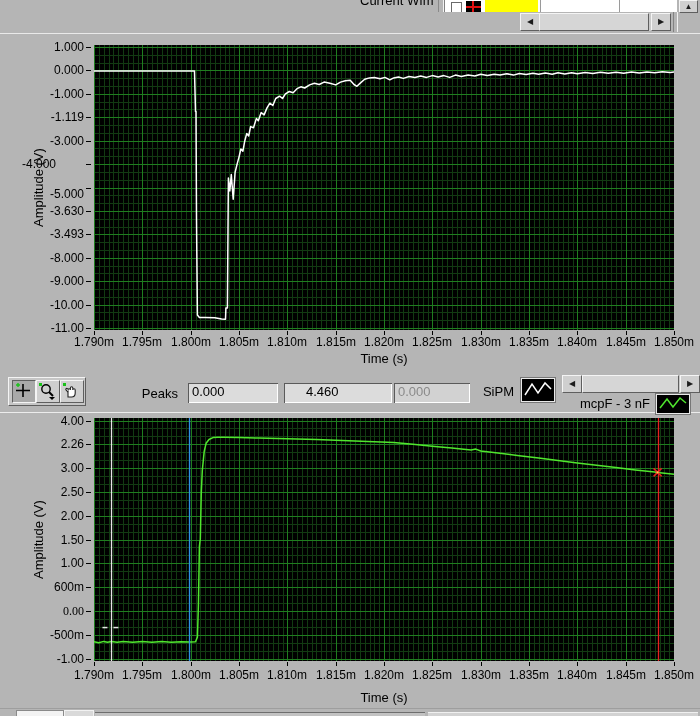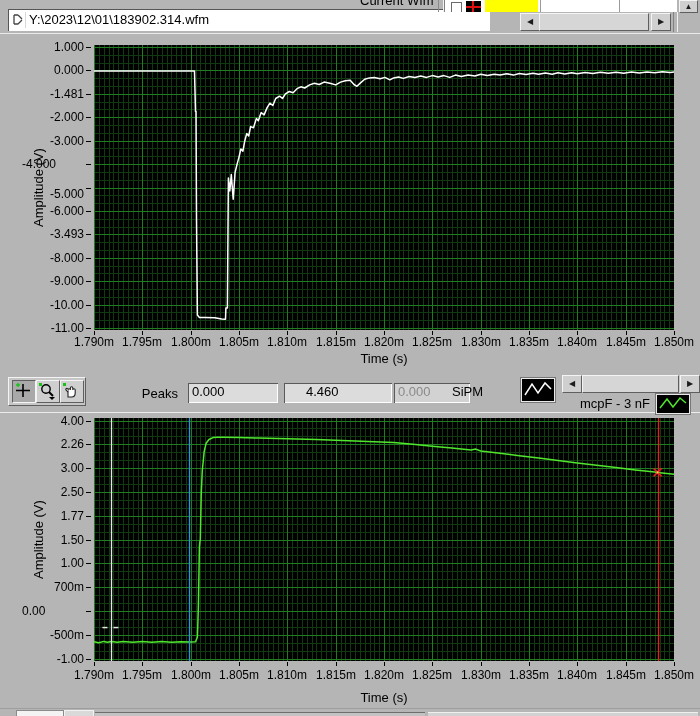--- a/index.html
+++ b/index.html
@@ -24,28 +24,20 @@
 </style>
 </head>
 <body>
 
 <div id="app">
 
   <div class="abs" style="left:355px;top:0;width:86px;height:8px;overflow:hidden;">
     <div class="txt" style="position:absolute;top:-7px;left:5px;">Current Wfm</div>
   </div>
 
-  <div class="abs sunken2" style="left:8px;top:9px;width:482px;height:22px;background:#fff;">
-    <span class="abs" style="left:3px;top:3px;width:14px;height:16px;border-right:1px solid #d8d8d8;">
-      <svg width="12" height="15" viewBox="0 0 12 15" style="display:block;margin:0 1px;">
-        <path d="M2 3 h4 M2 3 v9 M2 12 h4 M6 3 l4 4 M6 12 l4 -4" stroke="#444" stroke-width="1.3" fill="none"></path>
-      </svg>
-    </span>
-    <span class="txt" style="position:absolute;left:21px;top:3px;">Y:\2023\12\01\183902.314.wfm</span>
-  </div>
 
   <div class="abs" style="left:438px;top:0;width:4px;height:12px;border-left:1px solid #8a8a8a;border-right:1px solid #f2f2f2;"></div>
   <div class="abs" style="left:444px;top:0;width:232px;height:12px;background:#fff;border-left:1px solid #808080;overflow:hidden;">
     <span class="abs" style="left:6px;top:2px;width:9px;height:12px;background:#fff;border:1px solid #6a6a6a;"></span>
     <span class="abs" style="left:21px;top:1px;width:15px;height:11px;background:#000;">
       <span class="abs" style="left:0;top:5px;width:15px;height:2px;background:#e01010;"></span>
       <span class="abs" style="left:6px;top:0;width:2px;height:11px;background:#e01010;"></span>
     </span>
     <span class="abs" style="left:40px;top:0;width:53px;height:12px;background:#ffff00;">
       
@@ -268,21 +260,21 @@
         <path d="M7 11 l-2 -2 a1 1 0 0 1 1.4 -1.4 l1 1" fill="#fff" stroke="#222" stroke-width="1.1"></path>
       </svg>
     </div>
   </div>
 
   <div class="abs txt" style="left:110px;top:386px;width:68px;text-align:right;">Peaks</div>
   <div class="abs valbox" style="left:188px;top:383px;width:86px;height:20px;">0.000</div>
   <div class="abs valbox" style="left:284px;top:383px;width:86px;height:20px;padding-left:22px;">4.460</div>
   <div class="abs valbox disabled" style="left:394px;top:383px;width:72px;height:20px;">0.000</div>
 
-  <div class="abs txt" style="left:452px;top:384px;width:62px;">SiPM</div>
+  <div class="abs txt" style="left:452px;top:384px;width:62px;text-align:right;">SiPM</div>
   <div class="abs legend-icon" style="left:521px;top:378px;width:32px;height:22px;">
     <svg width="32" height="22" viewBox="0 0 32 22" style="display:block;">
       <polyline points="3,16 10,5 16,14 23,4 29,10" stroke="#fff" stroke-width="1.5" fill="none"></polyline>
     </svg>
   </div>
 
   <div class="abs" style="left:562px;top:375px;width:136px;height:18px;background:#c9c9c9;">
     <div class="abs raised btn" style="left:0;top:0;width:18px;height:16px;">
         <div class="arrowglyph">◀</div>
       </div>
@@ -478,31 +470,31 @@
   <div class="abs" style="left:16px;top:710px;width:46px;height:6px;background:#f3f3f3;border:1px solid #8a8a8a;border-bottom:none;"></div>
   <div class="abs" style="left:64px;top:710px;width:28px;height:6px;background:#d9d9d9;border:1px solid #f2f2f2;border-bottom:none;"></div>
   <div class="abs" style="left:95px;top:712px;width:330px;height:4px;background:#c2c2c2;border-top:1px solid #6e6e6e;"></div>
   <div class="abs" style="left:428px;top:712px;width:270px;height:4px;background:#d2d2d2;border-top:1px solid #f0f0f0;"></div>
 
   <div id="gen-layer" class="abs" style="left:0;top:0;width:700px;height:716px;pointer-events:none;">
       <div class="tick-label abs" style="left:22px;top:40px;width:62px;text-align:right;">1.000</div>
       <div class="abs" style="left:86px;top:47px;width:5px;height:1px;background:#000;"></div>
       <div class="tick-label abs" style="left:22px;top:63px;width:62px;text-align:right;">0.000</div>
       <div class="abs" style="left:86px;top:70px;width:5px;height:1px;background:#000;"></div>
-      <div class="tick-label abs" style="left:22px;top:87px;width:62px;text-align:right;">-1.481</div>
+      <div class="tick-label abs" style="left:22px;top:87px;width:62px;text-align:right;">-1.000</div>
       <div class="abs" style="left:86px;top:94px;width:5px;height:1px;background:#000;"></div>
-      <div class="tick-label abs" style="left:22px;top:110px;width:62px;text-align:right;">-2.000</div>
+      <div class="tick-label abs" style="left:22px;top:110px;width:62px;text-align:right;">-1.119</div>
       <div class="abs" style="left:86px;top:117px;width:5px;height:1px;background:#000;"></div>
       <div class="tick-label abs" style="left:22px;top:134px;width:62px;text-align:right;">-3.000</div>
       <div class="abs" style="left:86px;top:141px;width:5px;height:1px;background:#000;"></div>
       <div class="tick-label abs" style="left:22px;top:157px;width:62px;text-align:left;">-4.000</div>
       <div class="abs" style="left:86px;top:164px;width:5px;height:1px;background:#000;"></div>
       <div class="tick-label abs" style="left:22px;top:187px;width:62px;text-align:right;">-5.000</div>
       <div class="abs" style="left:86px;top:188px;width:5px;height:1px;background:#000;"></div>
-      <div class="tick-label abs" style="left:22px;top:204px;width:62px;text-align:right;">-6.000</div>
+      <div class="tick-label abs" style="left:22px;top:204px;width:62px;text-align:right;">-3.630</div>
       <div class="abs" style="left:86px;top:211px;width:5px;height:1px;background:#000;"></div>
       <div class="tick-label abs" style="left:22px;top:227px;width:62px;text-align:right;">-3.493</div>
       <div class="abs" style="left:86px;top:234px;width:5px;height:1px;background:#000;"></div>
       <div class="tick-label abs" style="left:22px;top:251px;width:62px;text-align:right;">-8.000</div>
       <div class="abs" style="left:86px;top:258px;width:5px;height:1px;background:#000;"></div>
       <div class="tick-label abs" style="left:22px;top:274px;width:62px;text-align:right;">-9.000</div>
       <div class="abs" style="left:86px;top:281px;width:5px;height:1px;background:#000;"></div>
       <div class="tick-label abs" style="left:22px;top:298px;width:62px;text-align:right;">-10.00</div>
       <div class="abs" style="left:86px;top:305px;width:5px;height:1px;background:#000;"></div>
       <div class="tick-label abs" style="left:22px;top:321px;width:62px;text-align:right;">-11.00</div>
@@ -534,29 +526,29 @@
       <div class="tick-label abs" style="left:650px;top:335px;width:48px;text-align:center;">1.850m</div>
       <div class="abs" style="left:674px;top:331px;width:1px;height:4px;background:#000;"></div>
       <div class="tick-label abs" style="left:22px;top:414px;width:62px;text-align:right;">4.00</div>
       <div class="abs" style="left:86px;top:421px;width:5px;height:1px;background:#000;"></div>
       <div class="tick-label abs" style="left:22px;top:437px;width:62px;text-align:right;">2.26</div>
       <div class="abs" style="left:86px;top:444px;width:5px;height:1px;background:#000;"></div>
       <div class="tick-label abs" style="left:22px;top:461px;width:62px;text-align:right;">3.00</div>
       <div class="abs" style="left:86px;top:468px;width:5px;height:1px;background:#000;"></div>
       <div class="tick-label abs" style="left:22px;top:485px;width:62px;text-align:right;">2.50</div>
       <div class="abs" style="left:86px;top:492px;width:5px;height:1px;background:#000;"></div>
-      <div class="tick-label abs" style="left:22px;top:509px;width:62px;text-align:right;">1.77</div>
+      <div class="tick-label abs" style="left:22px;top:509px;width:62px;text-align:right;">2.00</div>
       <div class="abs" style="left:86px;top:516px;width:5px;height:1px;background:#000;"></div>
       <div class="tick-label abs" style="left:22px;top:533px;width:62px;text-align:right;">1.50</div>
       <div class="abs" style="left:86px;top:540px;width:5px;height:1px;background:#000;"></div>
       <div class="tick-label abs" style="left:22px;top:556px;width:62px;text-align:right;">1.00</div>
       <div class="abs" style="left:86px;top:563px;width:5px;height:1px;background:#000;"></div>
-      <div class="tick-label abs" style="left:22px;top:580px;width:62px;text-align:right;">700m</div>
+      <div class="tick-label abs" style="left:22px;top:580px;width:62px;text-align:right;">600m</div>
       <div class="abs" style="left:86px;top:587px;width:5px;height:1px;background:#000;"></div>
-      <div class="tick-label abs" style="left:22px;top:604px;width:62px;text-align:left;">0.00</div>
+      <div class="tick-label abs" style="left:22px;top:604px;width:62px;text-align:right;font-family:Liberation Serif, serif;">0.00</div>
       <div class="abs" style="left:86px;top:611px;width:5px;height:1px;background:#000;"></div>
       <div class="tick-label abs" style="left:22px;top:628px;width:62px;text-align:right;">-500m</div>
       <div class="abs" style="left:86px;top:635px;width:5px;height:1px;background:#000;"></div>
       <div class="tick-label abs" style="left:22px;top:652px;width:62px;text-align:right;">-1.00</div>
       <div class="abs" style="left:86px;top:659px;width:5px;height:1px;background:#000;"></div>
       <div class="tick-label abs" style="left:70px;top:668px;width:48px;text-align:center;">1.790m</div>
       <div class="abs" style="left:94px;top:662px;width:1px;height:4px;background:#000;"></div>
       <div class="tick-label abs" style="left:118px;top:668px;width:48px;text-align:center;">1.795m</div>
       <div class="abs" style="left:142px;top:662px;width:1px;height:4px;background:#000;"></div>
       <div class="tick-label abs" style="left:167px;top:668px;width:48px;text-align:center;">1.800m</div>

